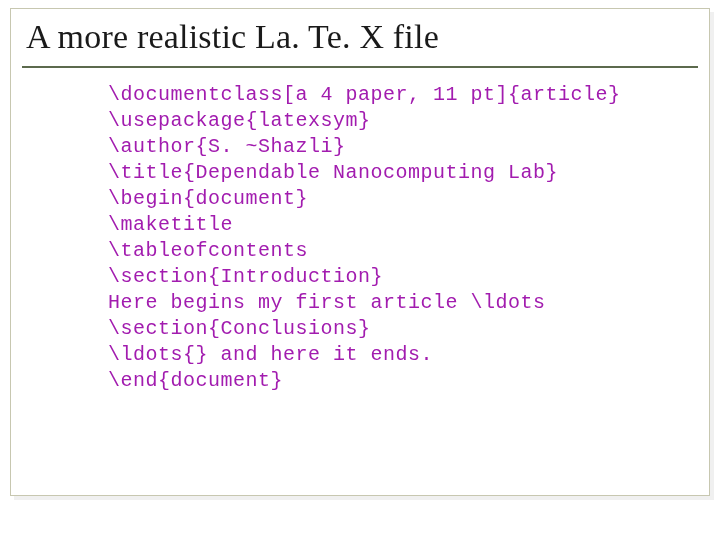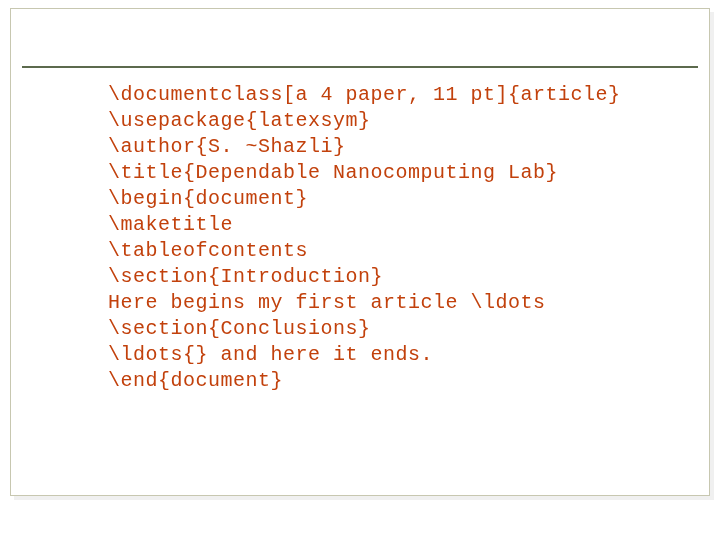--- a/index.html
+++ b/index.html
@@ -45,31 +45,32 @@
     border-top: 2px solid #4a5a3a;
     opacity: 0.9;
   }
   .code {
     position: absolute;
     top: 82px;
     left: 108px;
     font-family: "Courier New", Courier, monospace;
     font-size: 20px;
     line-height: 26px;
-    color: #c2410c;
+    color: #a21caf;
     white-space: pre;
     letter-spacing: 0.5px;
   }
 </style>
 </head>
 <body>
 
 <div class="slide">
   <div class="frame"></div>
 
+  <div class="title">A more realistic La. Te. X file</div>
   <div class="rule"></div>
 
   <div class="code"><span>\documentclass[a 4 paper, 11 pt]{article}</span>
 <span>\usepackage{latexsym}</span>
 <span>\author{S. ~Shazli}</span>
 <span>\title{Dependable Nanocomputing Lab}</span>
 <span>\begin{document}</span>
 <span>\maketitle</span>
 <span>\tableofcontents</span>
 <span>\section{Introduction}</span>

